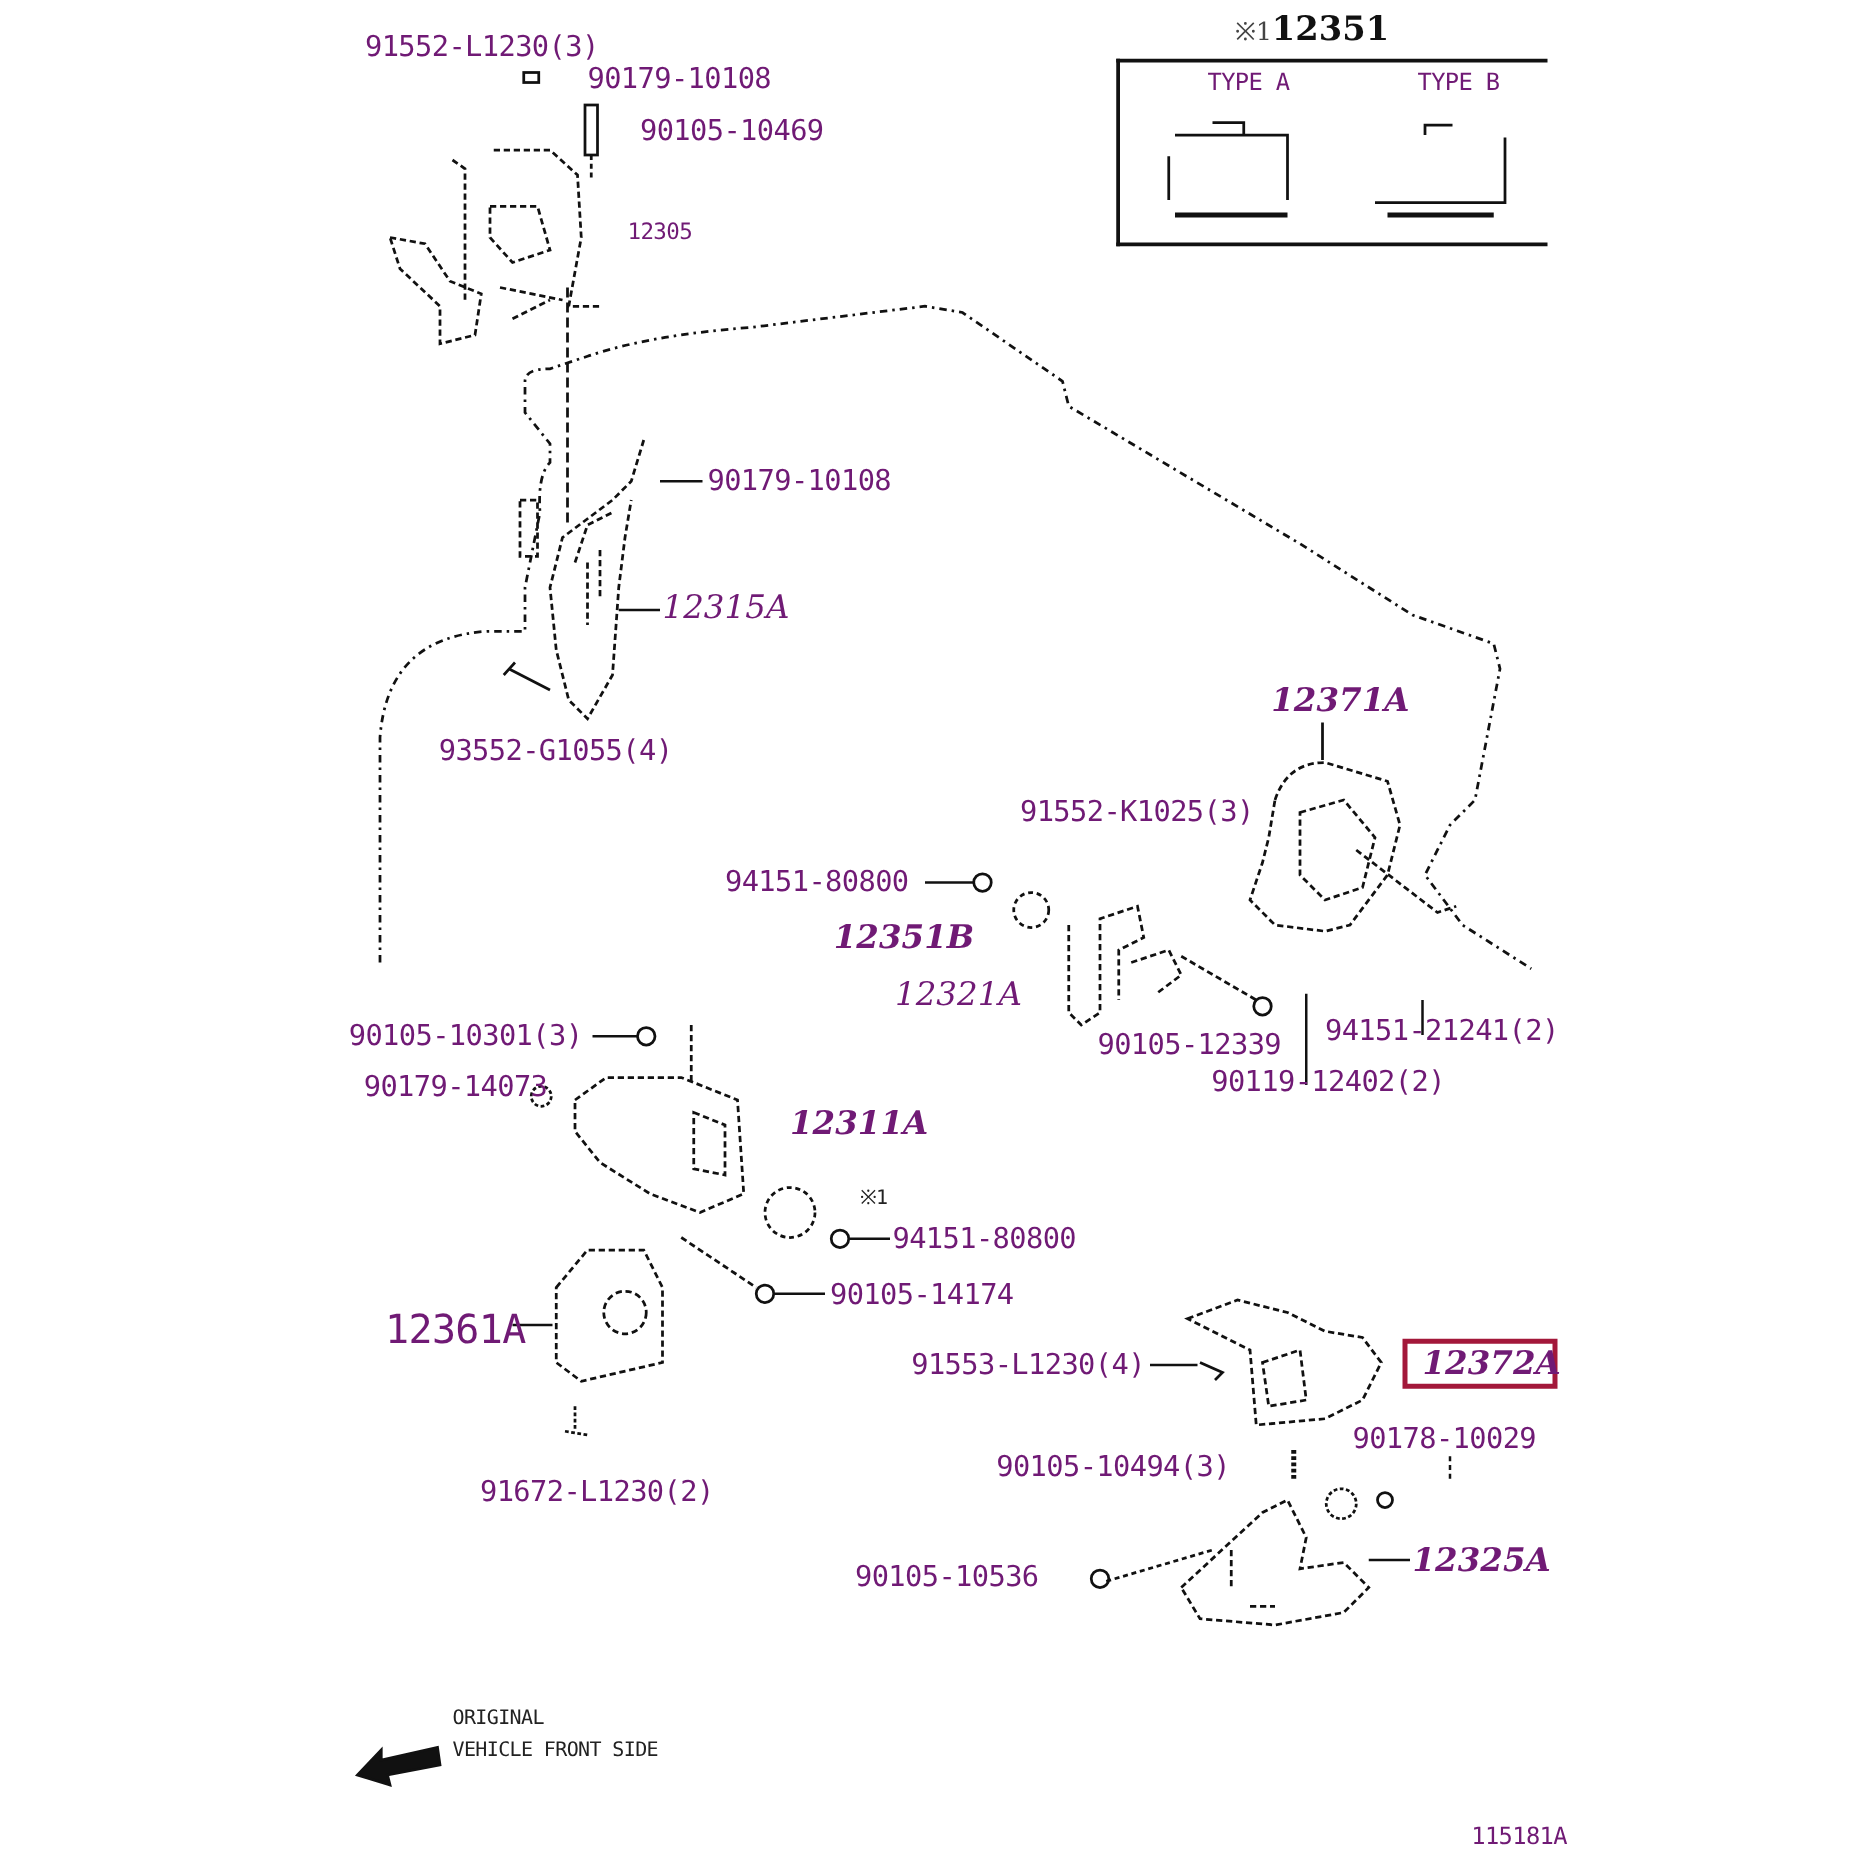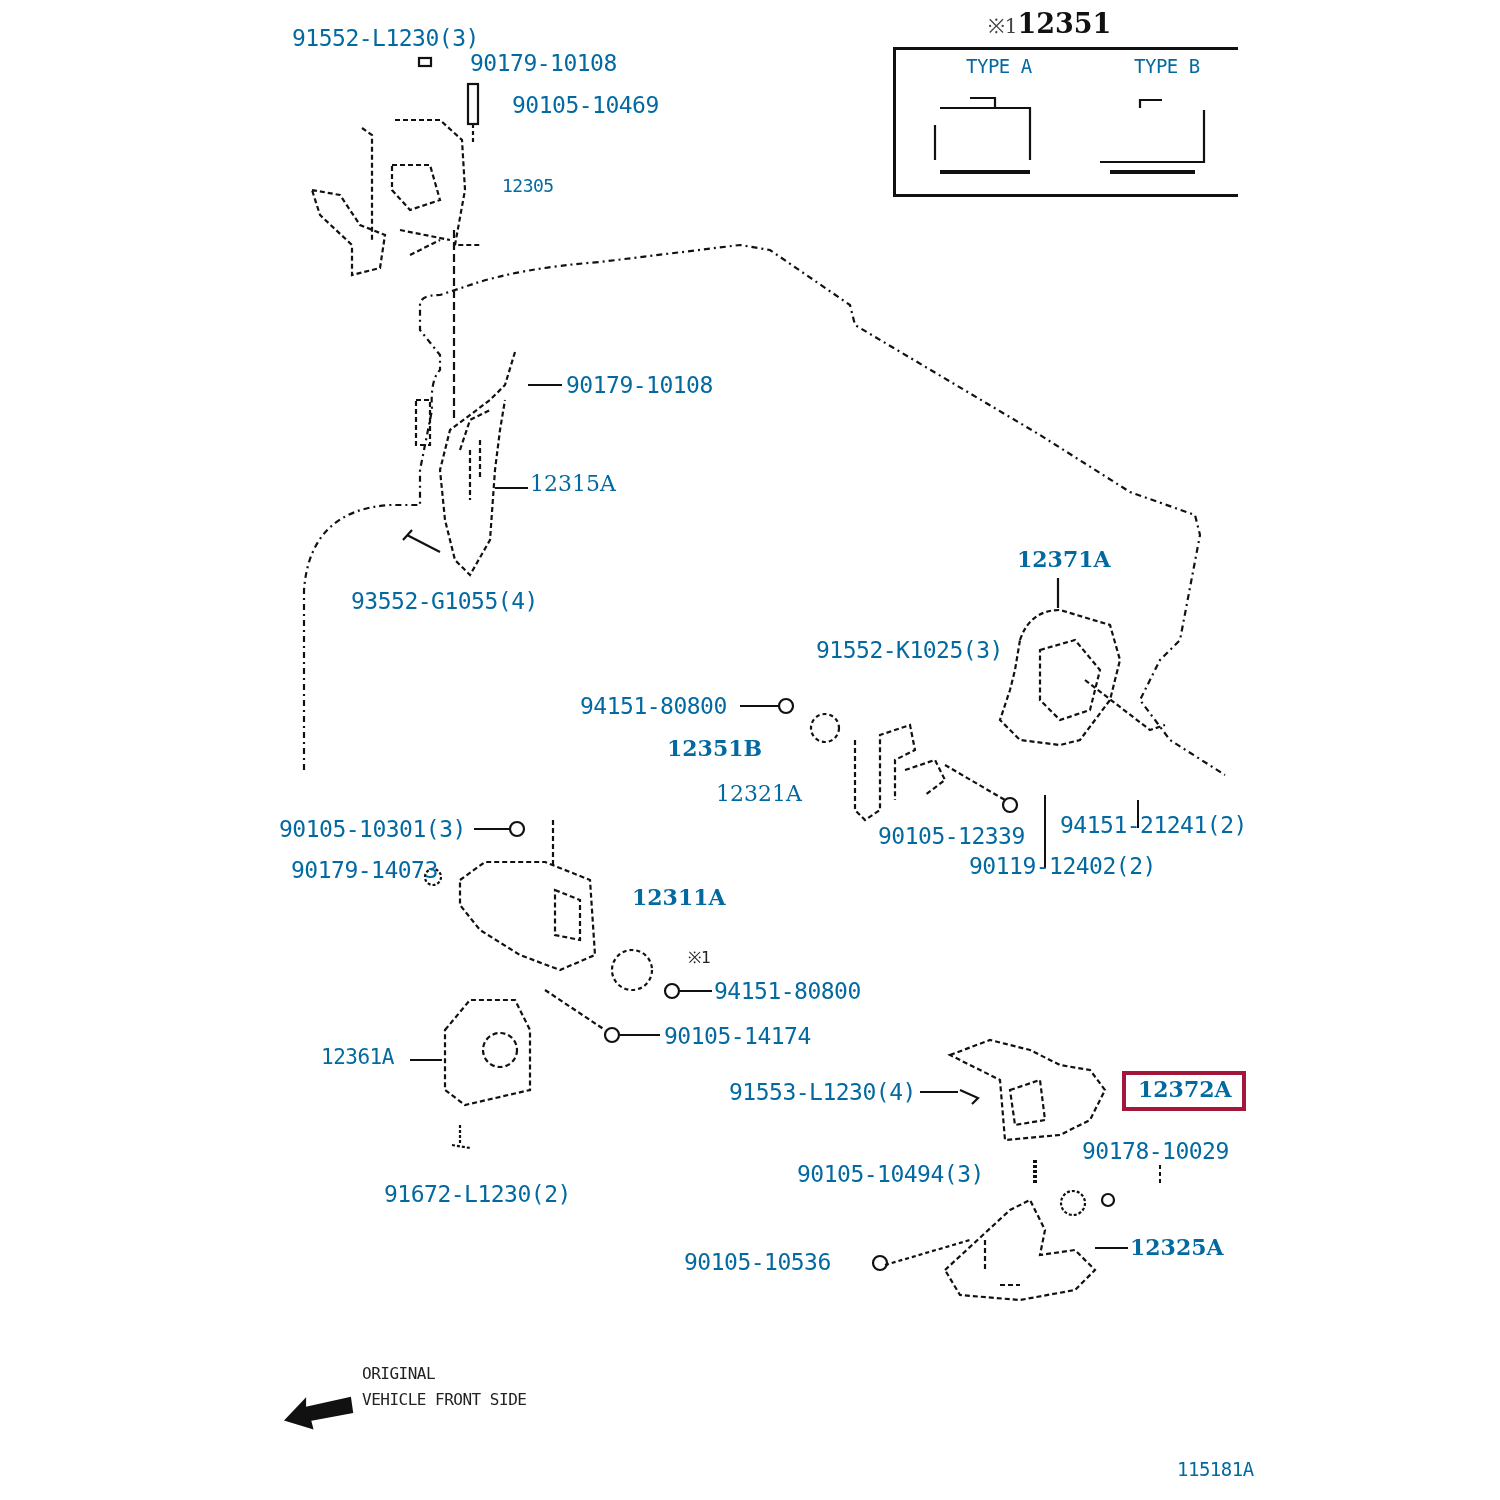--- a/index.html
+++ b/index.html
@@ -1,19 +1,19 @@
 <!DOCTYPE html>
 <html><head>
 <meta charset="utf-8">
 <style>
   html, body { margin: 0; padding: 0; background: #ffffff; }
   body { width: 1500px; height: 1500px; position: relative; overflow: hidden; font-family: "DejaVu Sans Mono", "Liberation Mono", monospace; color: #111; }
   #diagram { position: absolute; left: 0; top: 0; width: 1500px; height: 1500px; }
-  .lbl { position: absolute; font-size: 23px; letter-spacing: -0.5px; white-space: nowrap; color: #0369a1; line-height: 1; font-family: "DejaVu Sans Mono", "Liberation Mono", monospace; }
-  .lbl.big { font-size: 22px; font-weight: bold; font-family: "DejaVu Serif", "Liberation Serif", serif; letter-spacing: 0; }
+  .lbl { position: absolute; font-size: 23px; letter-spacing: -0.5px; white-space: nowrap; color: #701a75; line-height: 1; font-family: "DejaVu Sans Mono", "Liberation Mono", monospace; }
+  .lbl.big { font-size: 26px; font-weight: bold; font-family: "DejaVu Serif", "Liberation Serif", serif; letter-spacing: 0; font-style: italic; }
   .lbl.small { font-size: 19px; margin-left: 24px; }
   .lbl.tiny { font-size: 16px; color: #222; }
   .highlight { position: absolute; left: 1122px; top: 1071px; width: 124px; height: 40px; border: 4px solid #a3183a; box-sizing: border-box; }
   .typebox { position: absolute; left: 893px; top: 47px; width: 345px; height: 150px; border: 3px solid #111; border-right: none; box-sizing: border-box; }
   .typehdr { position: absolute; left: 988px; top: 8px; font-size: 27px; font-weight: bold; font-family: "DejaVu Serif", "Liberation Serif", serif; }
   .typehdr .mark { font-size: 20px; font-weight: normal; color: #444; }
 </style>
 </head>
 <body>
 
@@ -139,21 +139,21 @@
 <div class="lbl big" style="left:716px;top:783px;font-weight:normal;text-align:center;">12321A</div>
 <div class="lbl" style="left:878px;top:825px;">90105-12339</div>
 <div class="lbl" style="left:1060px;top:814px;">94151-21241(2)</div>
 <div class="lbl" style="left:969px;top:855px;">90119-12402(2)</div>
 <div class="lbl" style="left:279px;top:818px;">90105-10301(3)</div>
 <div class="lbl" style="left:243px;top:859px;margin-left:48px;">90179-14073</div>
 <div class="lbl big" style="left:632px;top:886px;">12311A</div>
 <div class="lbl tiny" style="left:688px;top:950px;">※1</div>
 <div class="lbl" style="left:714px;top:980px;">94151-80800</div>
 <div class="lbl" style="left:664px;top:1025px;">90105-14174</div>
-<div class="lbl" style="left:321px;top:1047px;font-size:21px;">12361A</div>
+<div class="lbl" style="left:308px;top:1047px;font-size:32px;">12361A</div>
 <div class="lbl" style="left:384px;top:1183px;">91672-L1230(2)</div>
 <div class="lbl" style="left:729px;top:1081px;">91553-L1230(4)</div>
 <div class="highlight"></div>
 <div class="lbl big" style="left:1138px;top:1078px;">12372A</div>
 <div class="lbl" style="left:1082px;top:1140px;">90178-10029</div>
 <div class="lbl" style="left:797px;top:1163px;">90105-10494(3)</div>
 <div class="lbl big" style="left:1130px;top:1236px;">12325A</div>
 <div class="lbl" style="left:684px;top:1251px;">90105-10536</div>
 
 <div class="lbl tiny" style="left:362px;top:1366px;">ORIGINAL</div>

